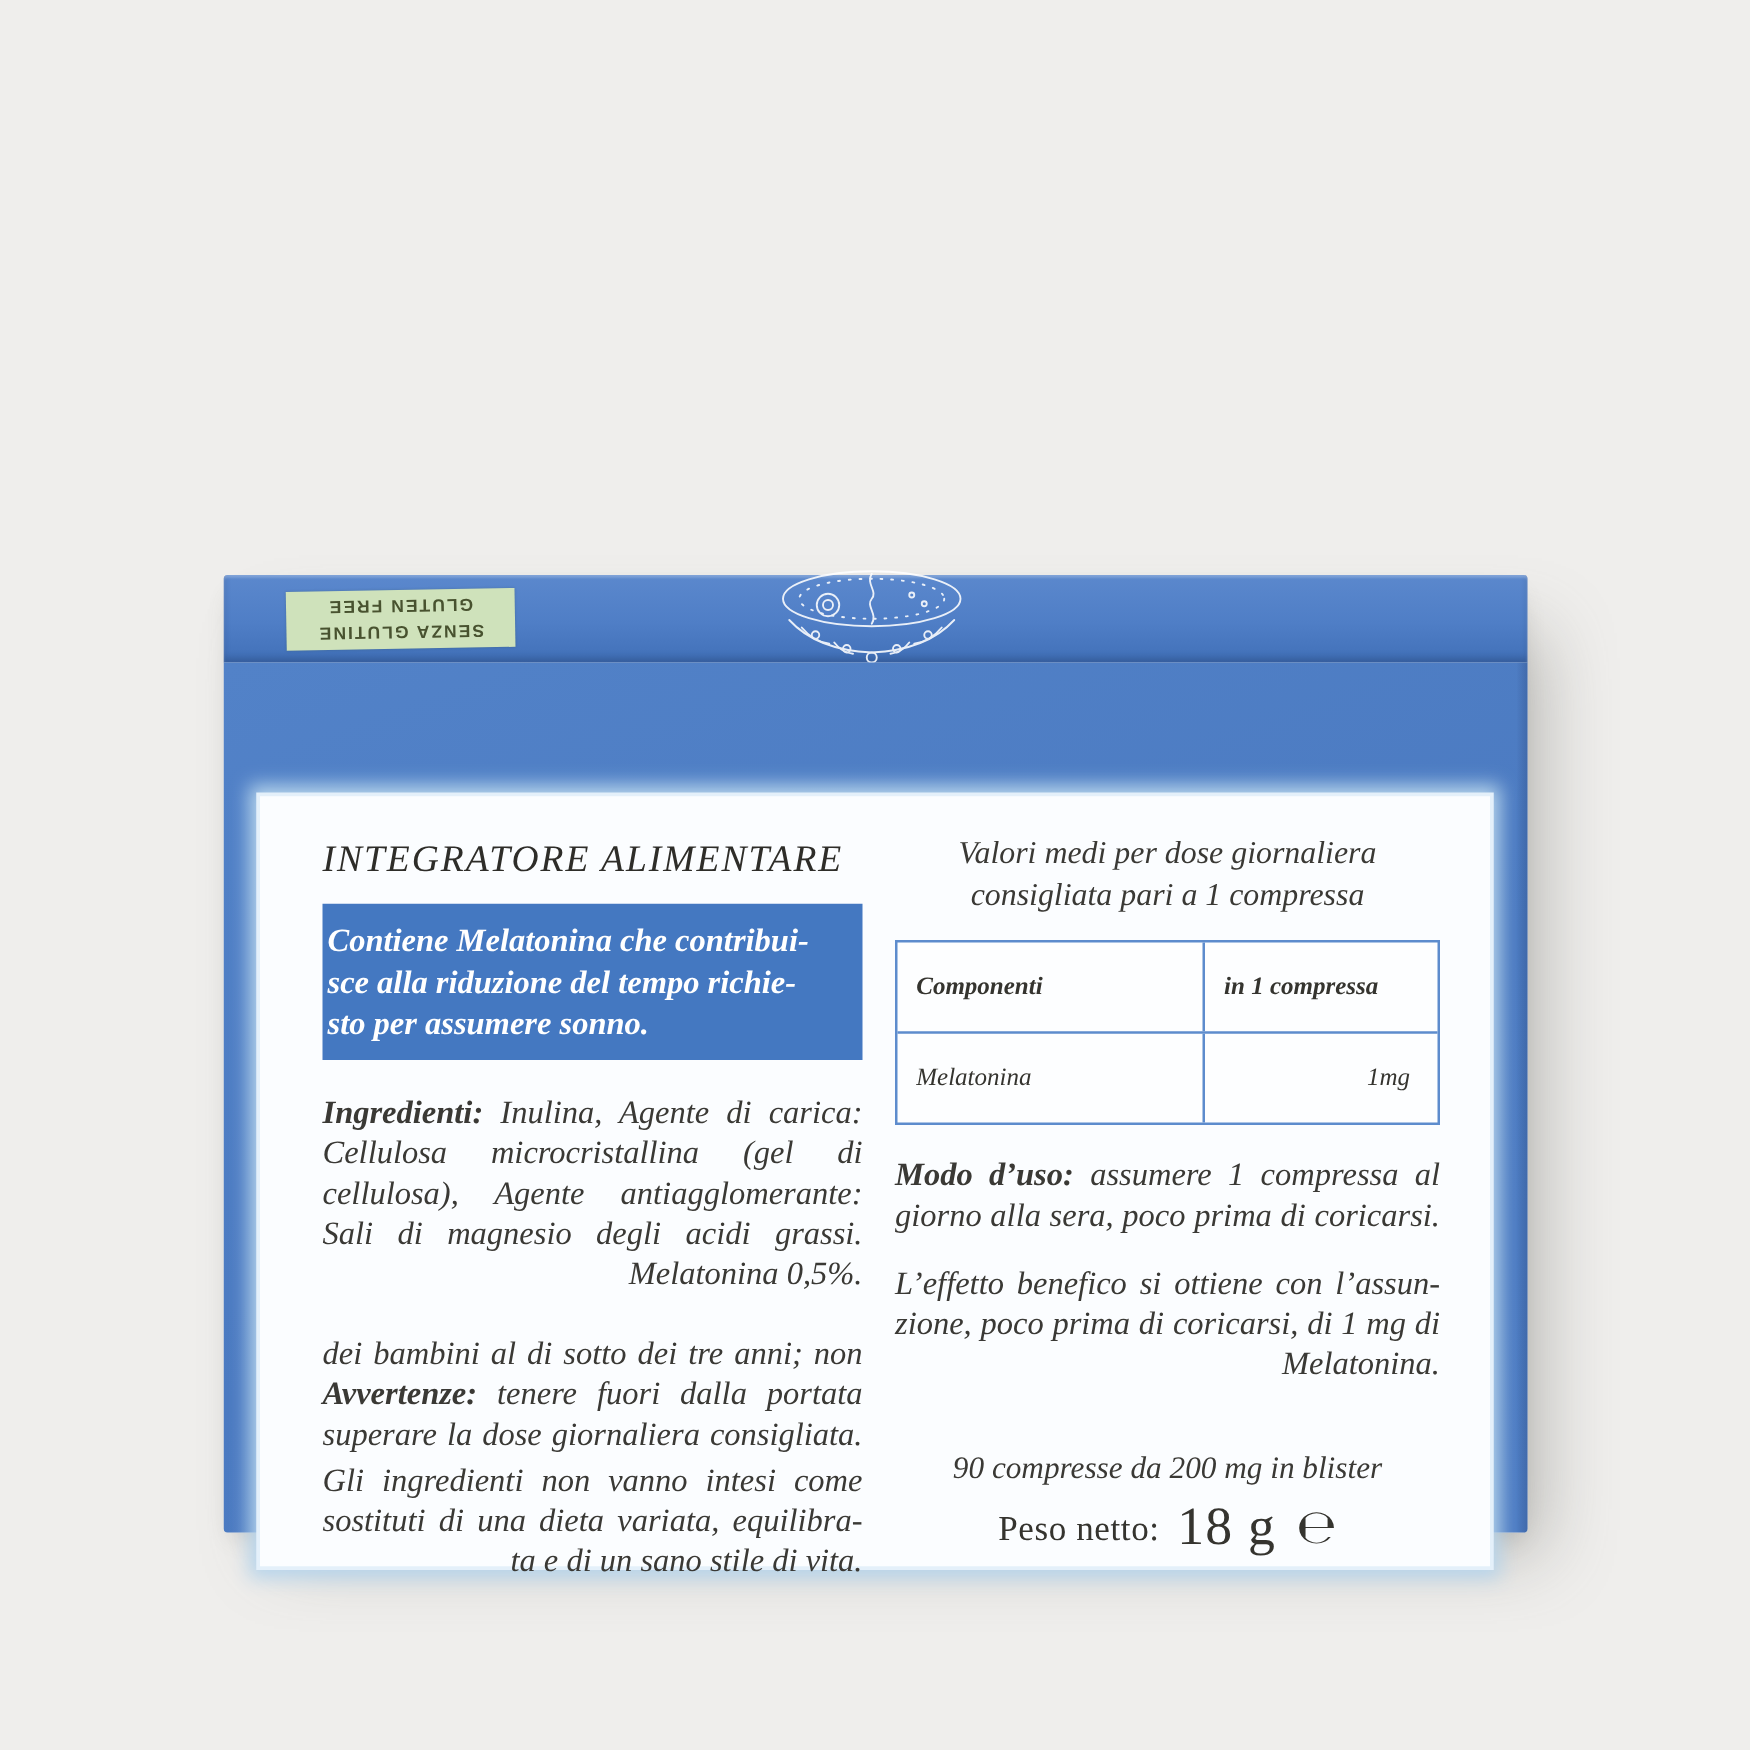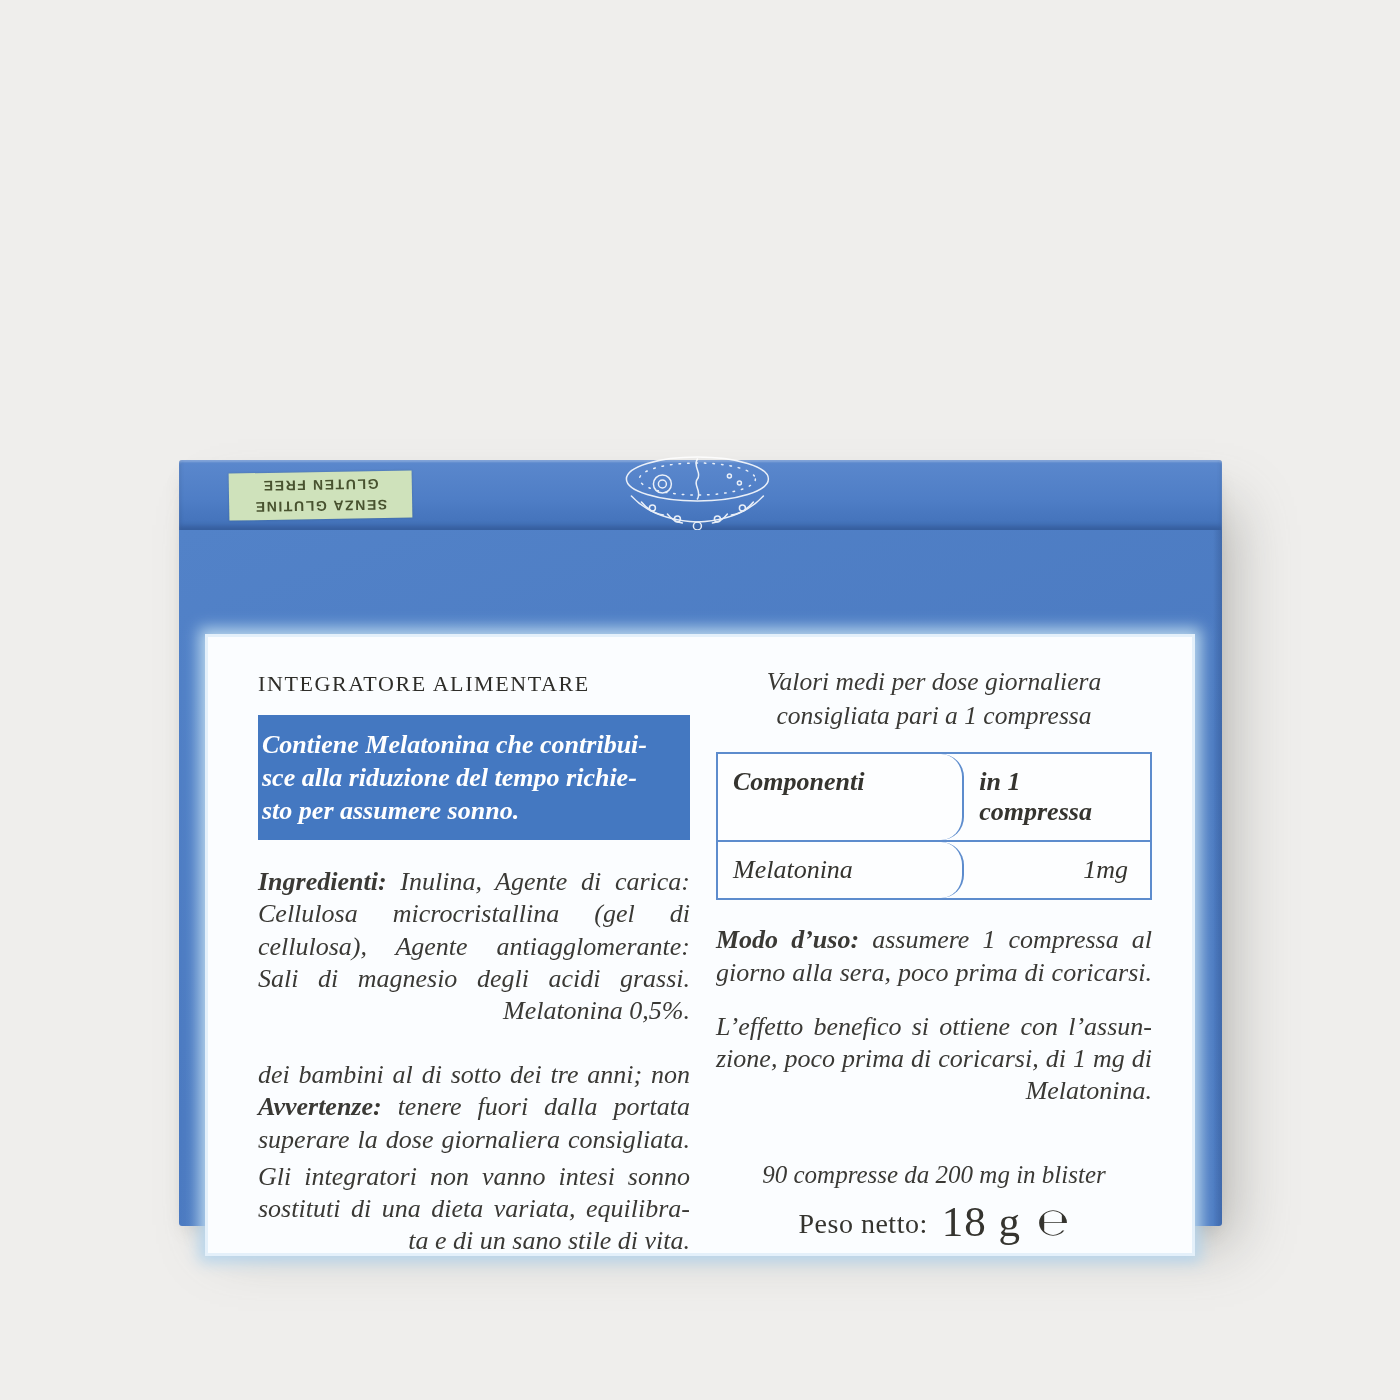--- a/index.html
+++ b/index.html
@@ -54,22 +54,22 @@
     box-sizing:border-box;
     display:flex;gap:26px;
     padding:28px 36px 0 50px;
     color:#35342f;
   }
   .col{flex:none;}
   .col-left{width:432px;}
   .col-right{width:436px;}
 
   h1.title{
-    font-size:22px;font-weight:normal;letter-spacing:1.6px;
-    margin:6px 0 18px;color:#2e2d29;white-space:nowrap;
+    font-size:30px;font-weight:normal;letter-spacing:1.6px;
+    margin:6px 0 18px;color:#2e2d29;white-space:nowrap;font-style:italic;
   }
   .claim{
     background:#4478c1;color:#ffffff;
     font-style:italic;font-weight:bold;font-size:26px;line-height:1.27;
     padding:13px 4px;box-sizing:border-box;width:100%;
   }
   .para{font-style:italic;font-size:26px;line-height:1.24;color:#3a3935;}
   .m-ingr{margin-top:26px;}
   .m-avv{margin-top:32px;}
   .m-disc{margin-top:5px;}
@@ -80,21 +80,21 @@
   h2.rheading{
     font-size:25px;font-style:italic;font-weight:bold;
     text-align:center;margin:8px 0 10px;color:#33322d;white-space:nowrap;
   }
   .subtitle{font-style:italic;font-size:25.5px;line-height:1.32;text-align:center;color:#3a3935;}
   .ctable{
     margin-top:20px;border:2px solid #5d8ccd;background:#fdfeff;
   }
   .trow{display:flex;}
   .trow.thead{border-bottom:2px solid #5d8ccd;}
-  .tcell{box-sizing:border-box;padding:13px 15px;font-size:26px;font-style:italic;border-radius:23px;}
+  .tcell{box-sizing:border-box;padding:24px 15px;font-size:20px;font-style:italic;}
   .tcell.c1{width:57%;border-right:2px solid #5d8ccd;}
   .tcell.c2{width:43%;}
   .thead .tcell{font-weight:bold;}
   .tcell.amount{text-align:right;padding-right:22px;}
   .m-modo{margin-top:24px;}
   .m-eff{margin-top:22px;}
   .blister{margin-top:54px;text-align:center;font-style:italic;font-size:25px;color:#3a3935;}
   .netweight{margin-top:8px;text-align:center;color:#35342f;white-space:nowrap;}
   .nw-label{font-size:28px;letter-spacing:0.5px;}
   .nw-value{font-size:43px;letter-spacing:1px;margin-left:10px;vertical-align:-3px;}
@@ -152,21 +152,21 @@
             <div class="lline">Melatonina 0,5%.</div>
           </div>
 
           <div class="para m-avv">
             <div class="jline">dei bambini al di sotto dei tre anni; non</div>
             <div class="jline"><b class="lead">Avvertenze:</b> <span>tenere fuori dalla portata</span></div>
             <div class="jline">superare la dose giornaliera consigliata.</div>
           </div>
 
           <div class="para m-disc">
-            <div class="jline">Gli integratori non vanno intesi sonno</div>
+            <div class="jline">Gli ingredienti non vanno intesi come</div>
             <div class="jline">sostituti di una dieta variata, equilibra-</div>
             <div class="lline">ta e di un sano stile di vita.</div>
           </div>
         </div>
 
         <div class="col col-right">
 
           <div class="subtitle">
             <div>Valori medi per dose giornaliera</div>
             <div>consigliata pari a 1 compressa</div>

